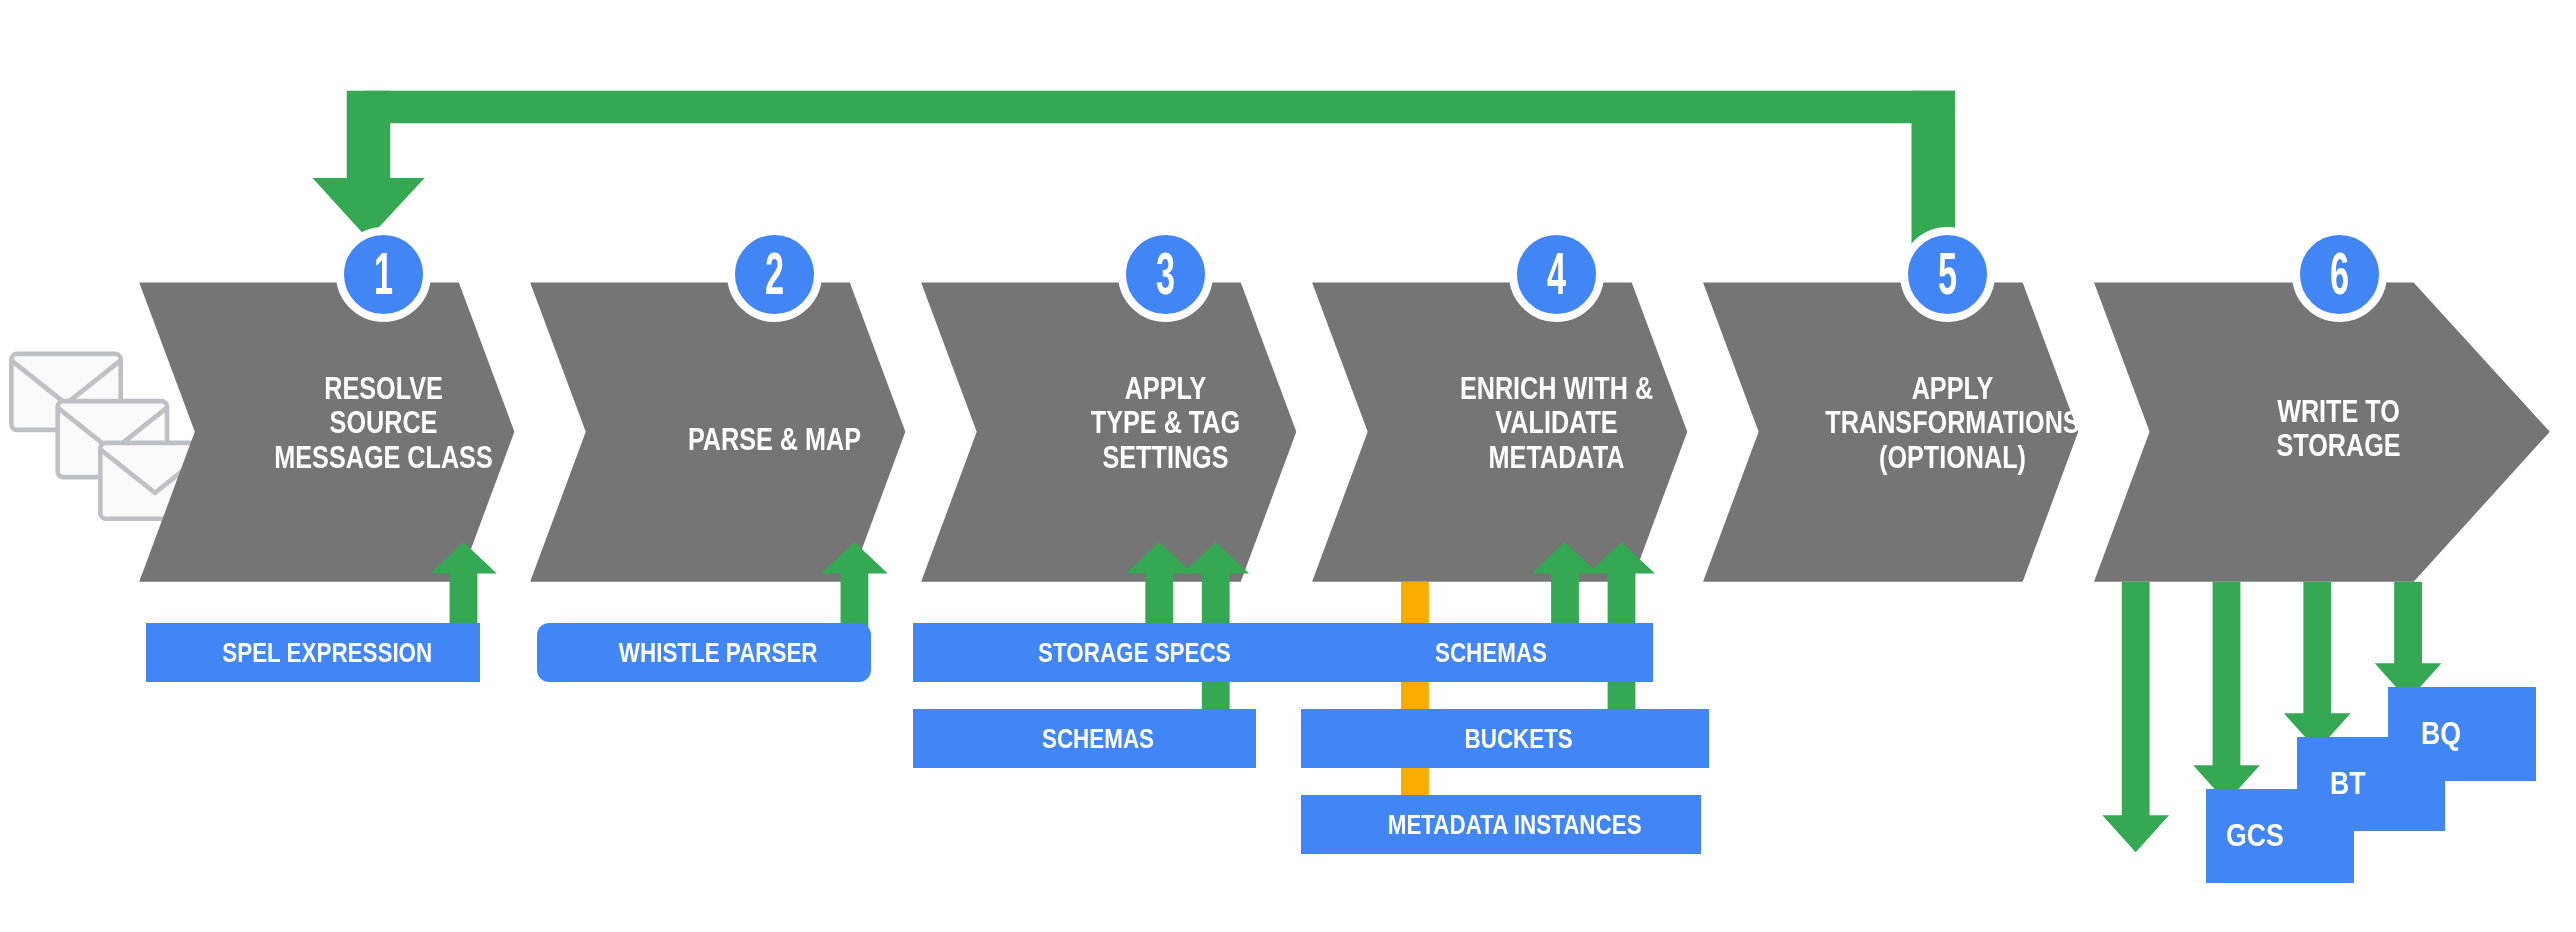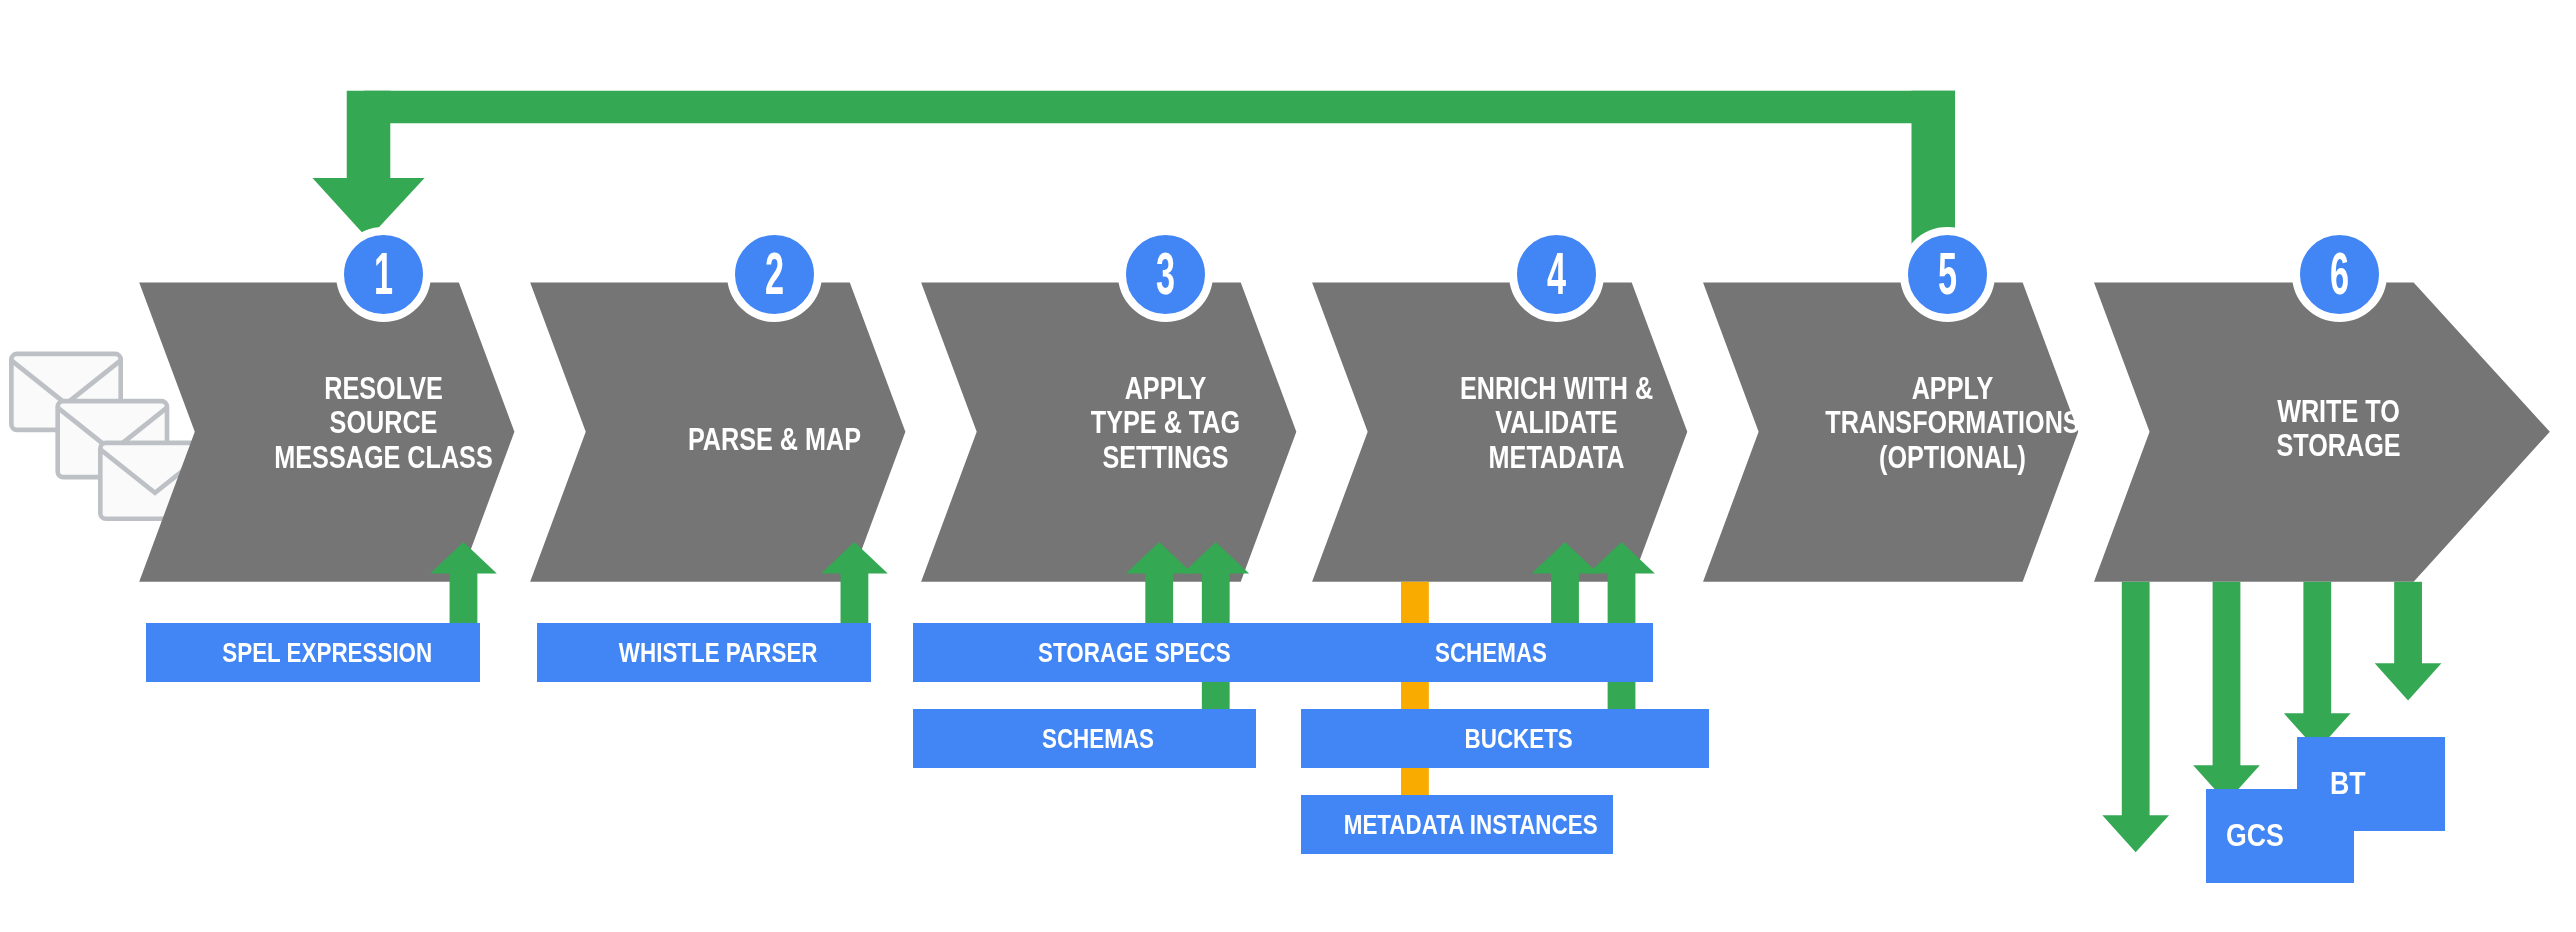--- a/index.html
+++ b/index.html
@@ -213,42 +213,45 @@
   <div class="chev-label" style="left:1768px; top:371px; width:369px;">APPLY
 TRANSFORMATIONS
 (OPTIONAL)</div>
   <div class="chev-label" style="left:2168px; top:394px; width:341px;">WRITE TO
 STORAGE</div>
 
   <div class="res-box" style="left:146px; top:623px; width:334px; height:59px;">
     <span class="txt">SPEL EXPRESSION</span>
   </div>
 
-  <div class="res-box" style="left:537px; top:623px; width:334px; height:59px;">
+  <div class="res-box" style="left:537px; top:623px; width:334px; height:59px;border-radius:12px;">
     <span class="txt">WHISTLE PARSER</span>
   </div>
 
   <div class="res-box" style="left:913px; top:623px; width:414px; height:59px;">
     <span class="txt">STORAGE SPECS</span>
   </div>
   <div class="res-box" style="left:913px; top:709px; width:343px; height:59px;">
     <span class="txt">SCHEMAS</span>
   </div>
 
   <div class="res-box" style="left:1301px; top:623px; width:352px; height:59px;">
     <span class="txt">SCHEMAS</span>
   </div>
   <div class="res-box" style="left:1301px; top:709px; width:408px; height:59px;">
     <span class="txt">BUCKETS</span>
   </div>
-  <div class="res-box" style="left:1301px; top:795px; width:312px; height:59px;">
+  <div class="res-box" style="left:1301px; top:795px; width:400px; height:59px;">
     <span class="txt">METADATA INSTANCES</span>
   </div>
 
   <div class="stair-box" style="left:2206px; top:789px; width:148px; height:94px;">
     <span class="txt" style="left:20.4px; top:31px;">GCS</span>
   </div>
   <div class="stair-box" style="left:2297px; top:737px; width:148px; height:94px;">
     <span class="txt" style="left:33px; top:31px;">BT</span>
   </div>
+  <div class="stair-box" style="left:2388px; top:687px; width:148px; height:94px;">
+    <span class="txt" style="left:33px; top:31px;">BQ</span>
+  </div>
 
 </div>
 
 
 </body></html>

